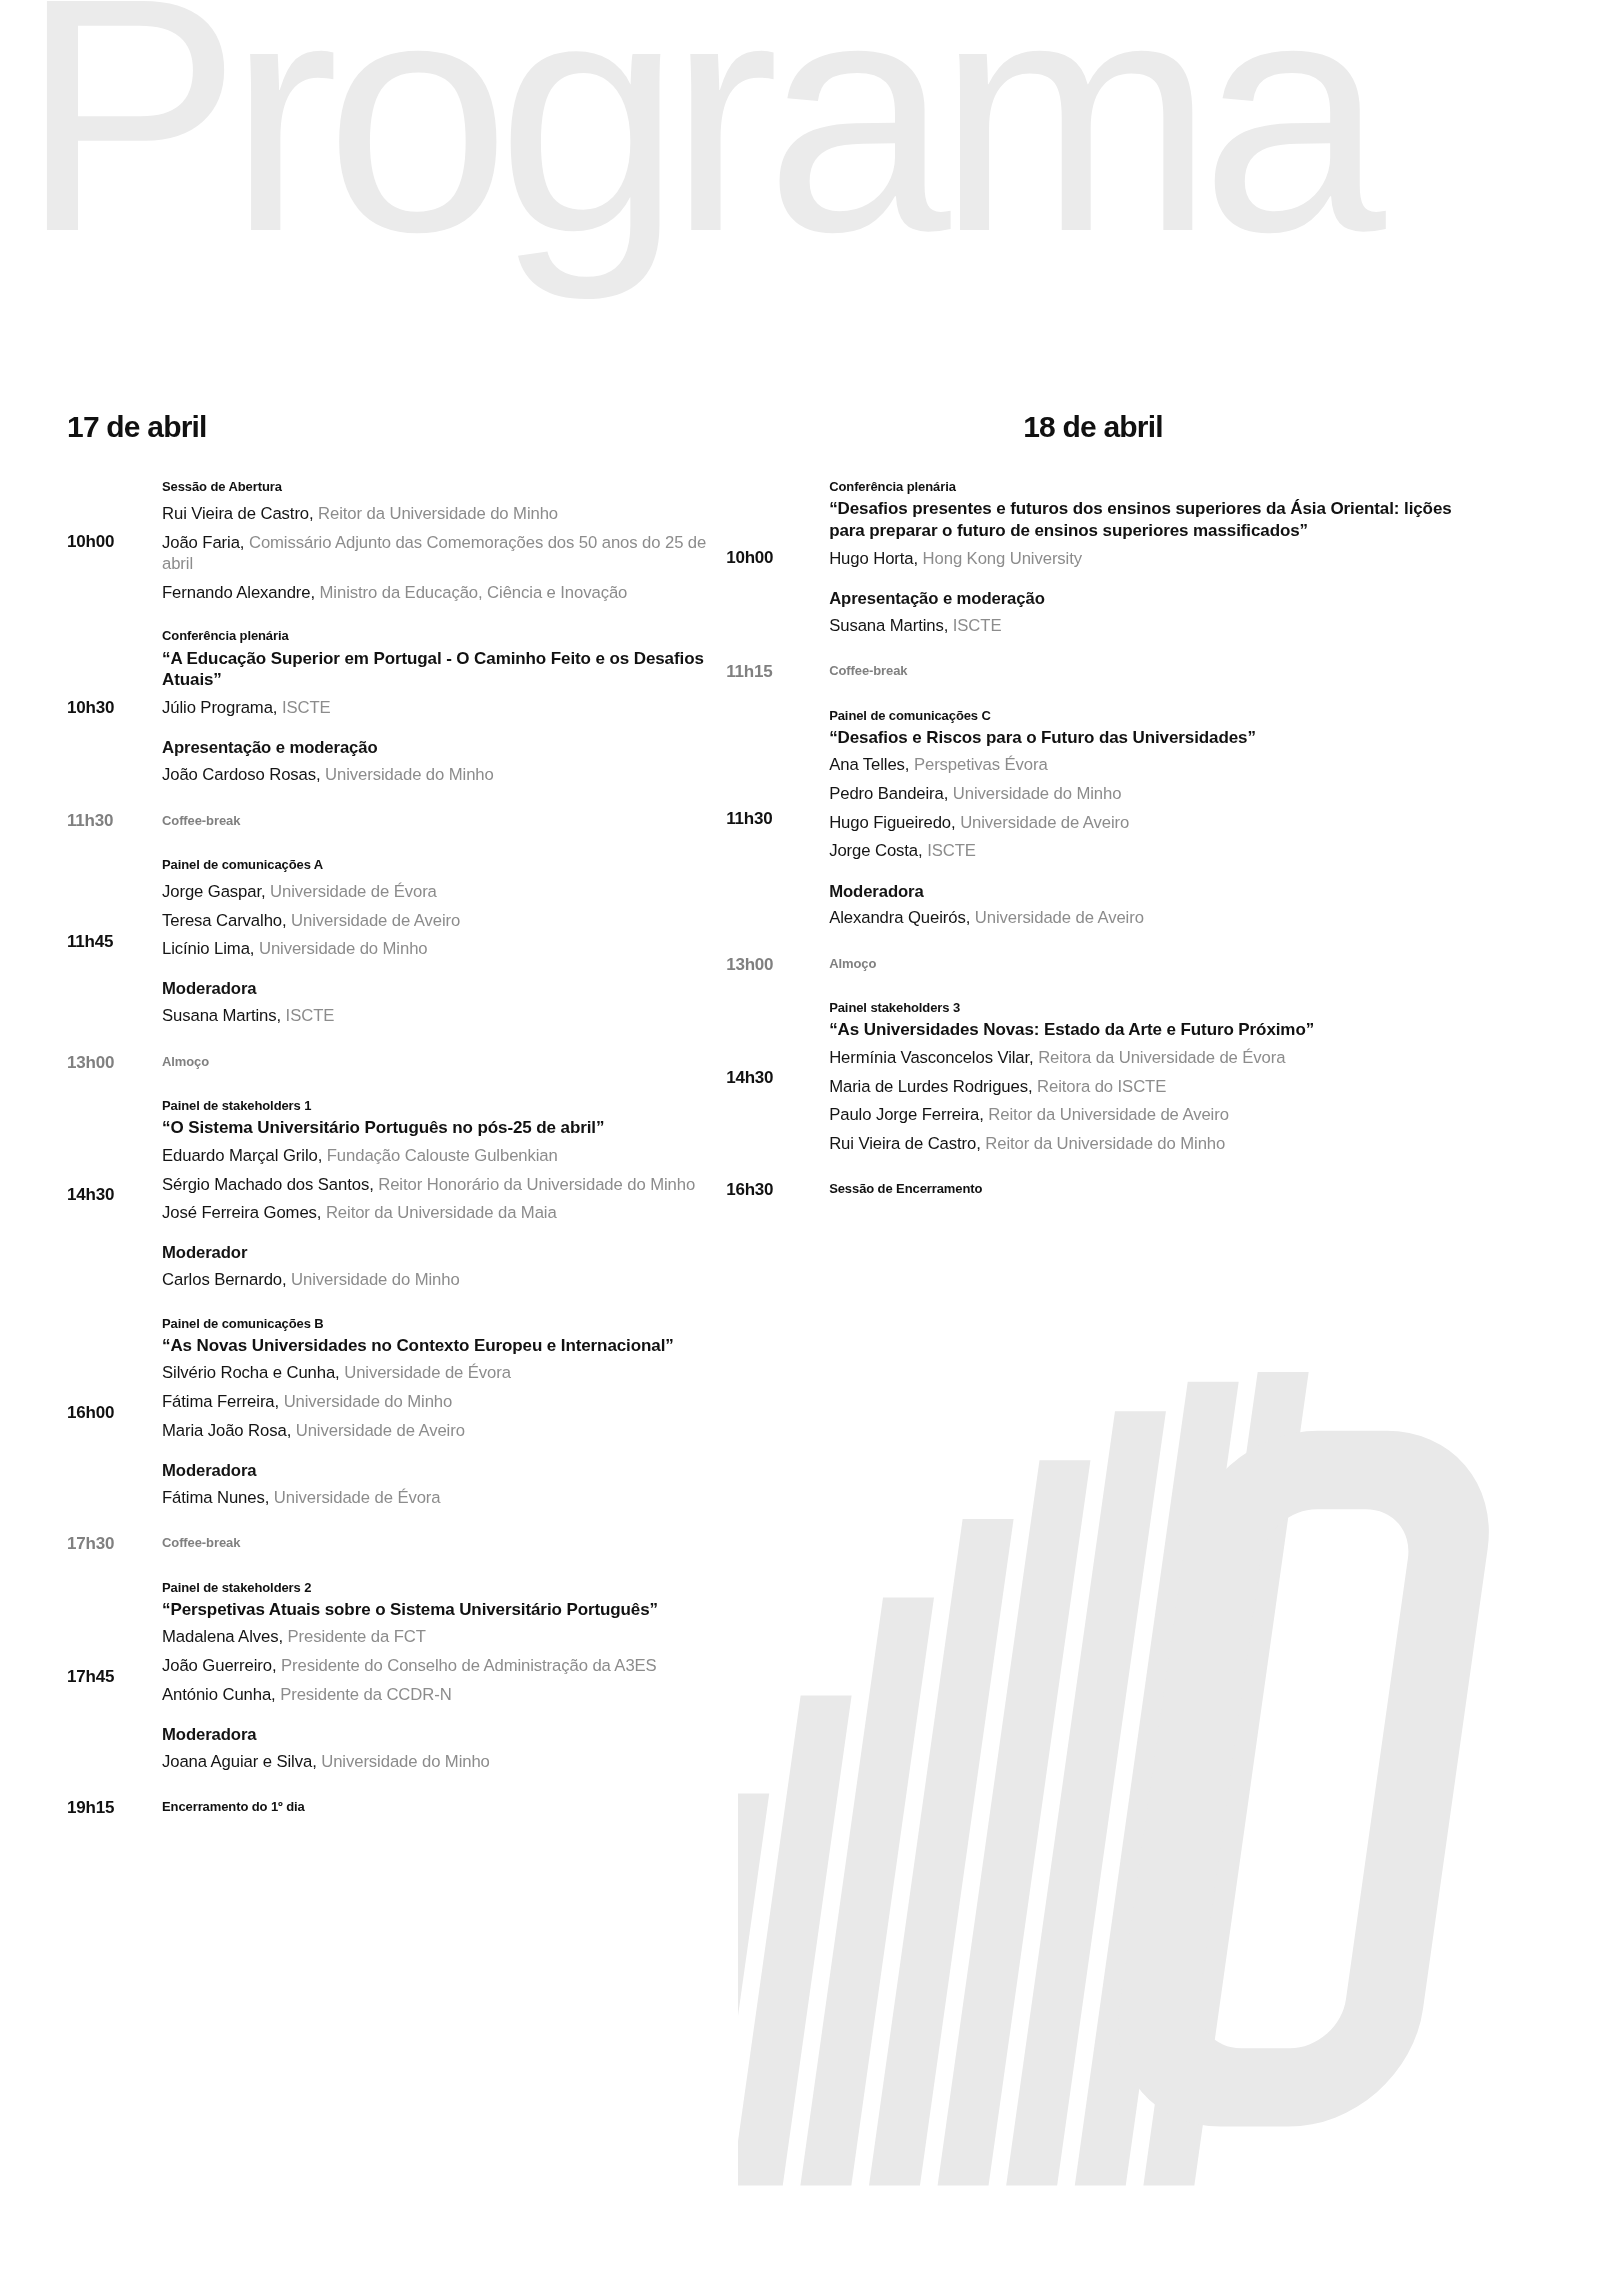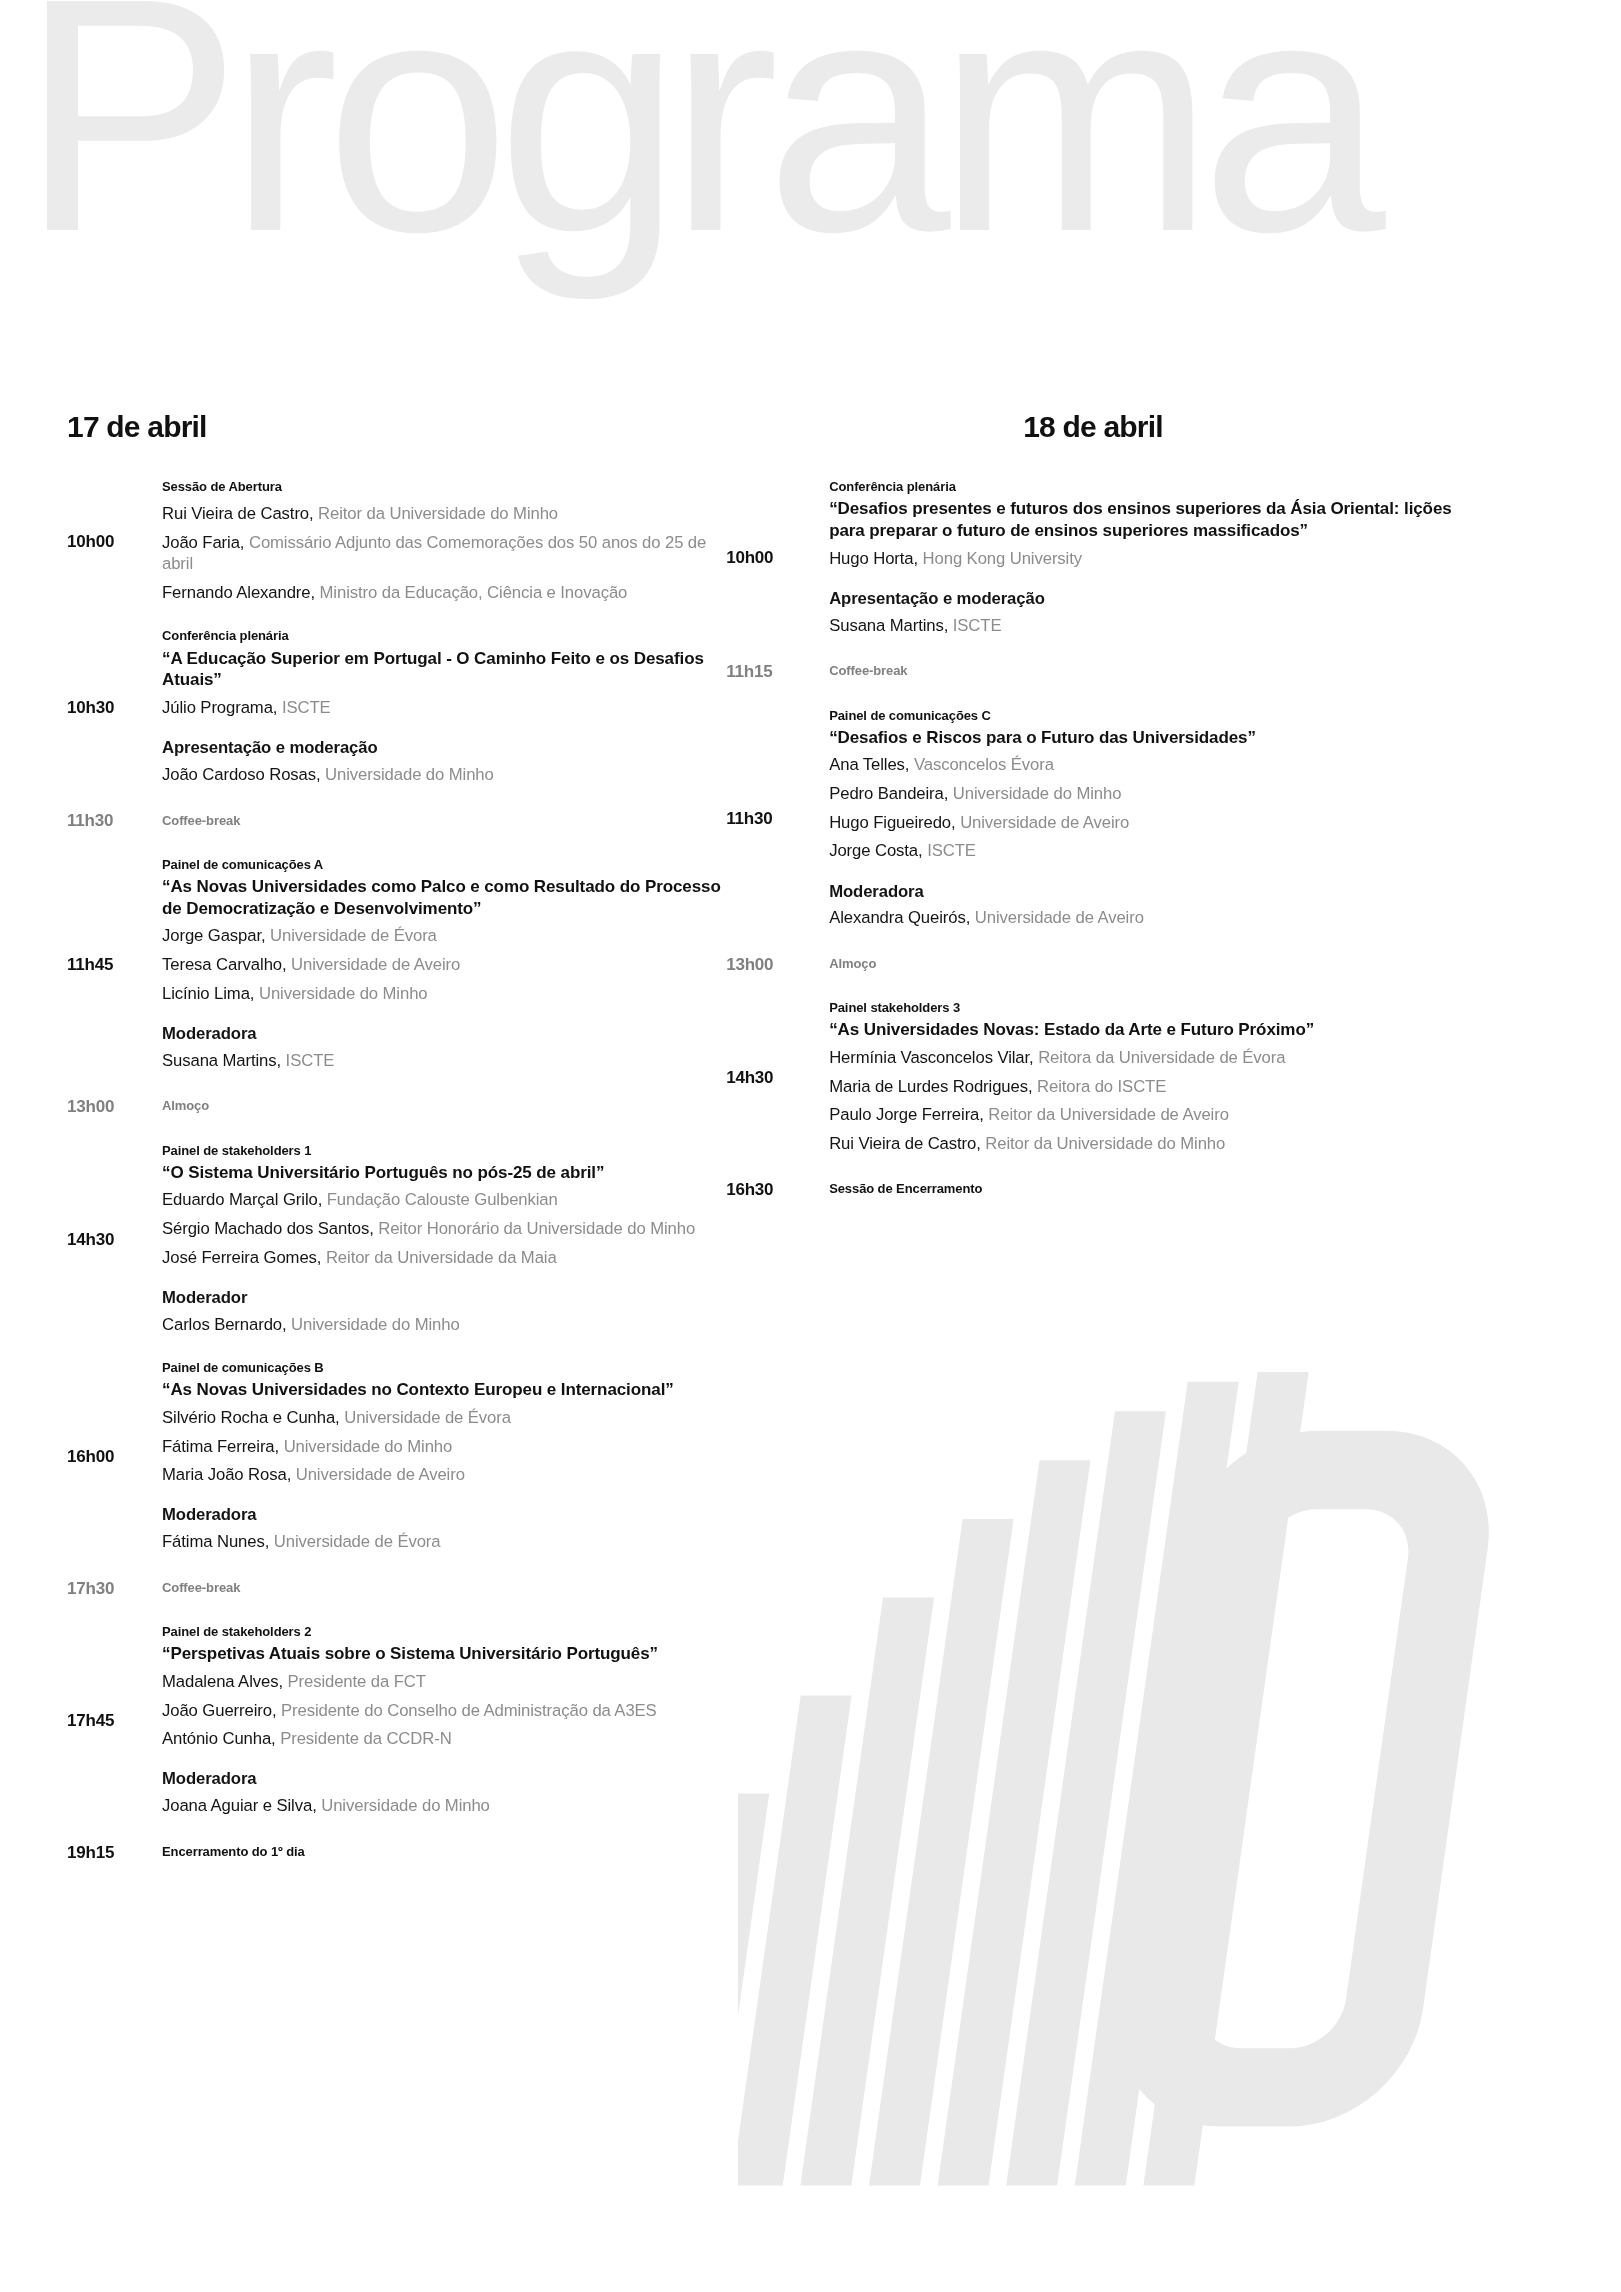--- a/index.html
+++ b/index.html
@@ -162,21 +162,20 @@
           <div class="slot is-break">
             <div class="slot-time">11h30</div>
             <div class="slot-body">
               <div class="session-name">Coffee-break</div>
             </div>
           </div>
           <div class="slot">
             <div class="slot-time">11h45</div>
             <div class="slot-body">
               <div class="session-name">Painel de comunicações A</div>
-              <div class="session-title">“As Novas Universidades como Palco e como Resultado do Processo de Democratização e Desenvolvimento”</div>
               <div class="person"><span class="pname">Jorge Gaspar,</span><span> Universidade de Évora</span></div>
               <div class="person"><span class="pname">Teresa Carvalho,</span><span> Universidade de Aveiro</span></div>
               <div class="person"><span class="pname">Licínio Lima,</span><span> Universidade do Minho</span></div>
               <div class="subhead">Moderadora</div>
               <div class="person"><span class="pname">Susana Martins,</span><span> ISCTE</span></div>
             </div>
           </div>
           <div class="slot is-break">
             <div class="slot-time">13h00</div>
             <div class="slot-body">
@@ -250,21 +249,21 @@
             <div class="slot-time">11h15</div>
             <div class="slot-body">
               <div class="session-name">Coffee-break</div>
             </div>
           </div>
           <div class="slot">
             <div class="slot-time">11h30</div>
             <div class="slot-body">
               <div class="session-name">Painel de comunicações C</div>
               <div class="session-title">“Desafios e Riscos para o Futuro das Universidades”</div>
-              <div class="person"><span class="pname">Ana Telles,</span><span> Vasconcelos Évora</span></div>
+              <div class="person"><span class="pname">Ana Telles,</span><span> Perspetivas Évora</span></div>
               <div class="person"><span class="pname">Pedro Bandeira,</span><span> Universidade do Minho</span></div>
               <div class="person"><span class="pname">Hugo Figueiredo,</span><span> Universidade de Aveiro</span></div>
               <div class="person"><span class="pname">Jorge Costa,</span><span> ISCTE</span></div>
               <div class="subhead">Moderadora</div>
               <div class="person"><span class="pname">Alexandra Queirós,</span><span> Universidade de Aveiro</span></div>
             </div>
           </div>
           <div class="slot is-break">
             <div class="slot-time">13h00</div>
             <div class="slot-body">

